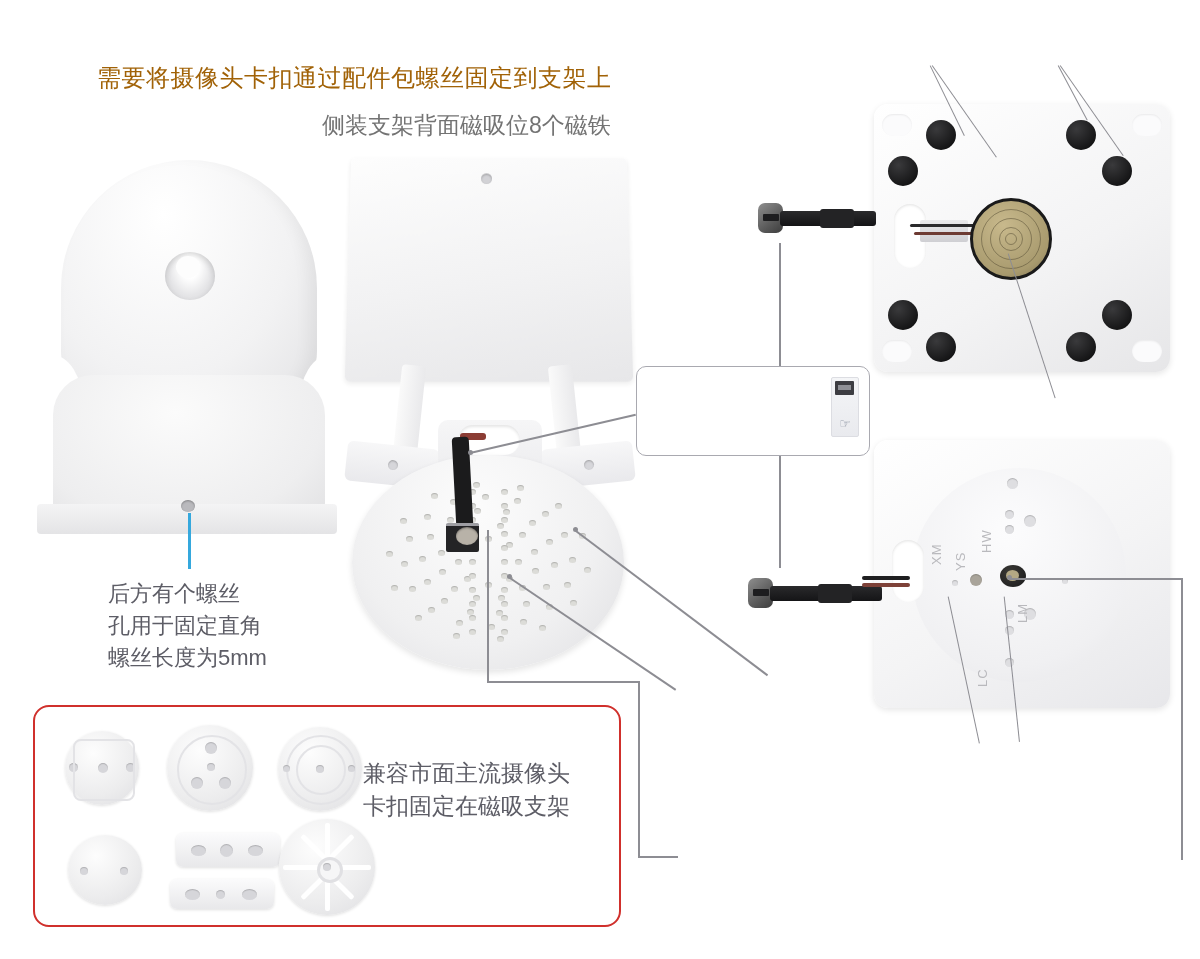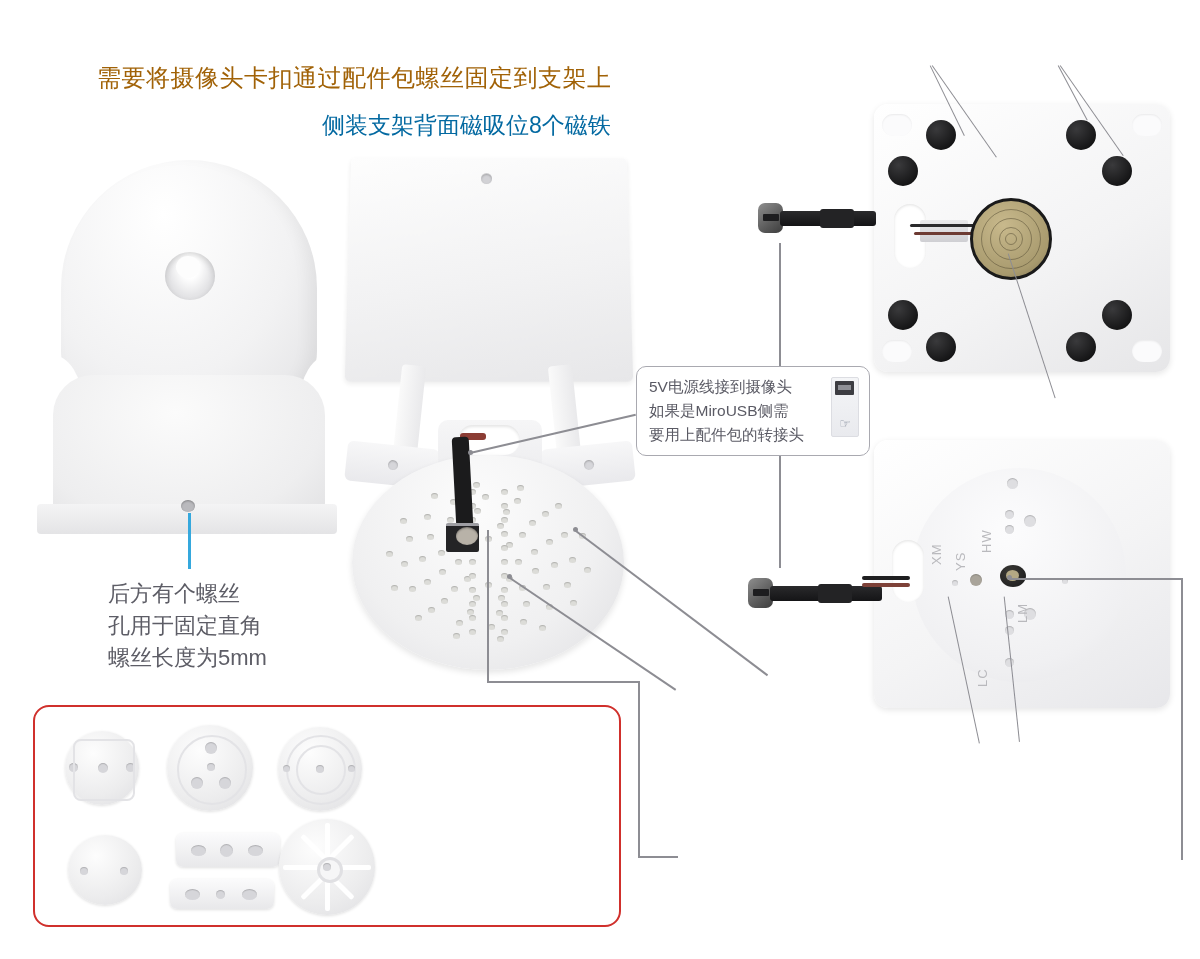--- a/index.html
+++ b/index.html
@@ -40,21 +40,21 @@
     color: #a16207;
     letter-spacing: 0.5px;
     white-space: nowrap;
     margin-left: 25px;
   }
   .cap-side {
     position: absolute;
     left: 322px;
     top: 110px;
     font-size: 23px;
-    color: #0369a1;
+    color: #737373;
     white-space: nowrap;
   }
   .cap-top {
     position: absolute;
     left: 866px;
     top: 33px;
     font-size: 23px;
     color: #6b6b75;
     white-space: nowrap;
   }
@@ -623,23 +623,20 @@
         <div class="bhole" style="left: 117px; top: 174px;"></div>
         <div class="bhole" style="left: 149px; top: 174px;"></div>
       </div>
     <div id="mb-redwire"></div>
     <div id="mb-cable"></div>
     <div id="mb-plug"></div>
     <div id="mb-centre"></div>
   </div>
 
   <div class="callout" id="callout-usb">
-    <div class="txt">5V电源线接到摄像头
-如果是MiroUSB侧需
-要用上配件包的转接头</div>
     <div class="usb-thumb">
       <div class="plug"></div>
       <div class="trident">☞</div>
     </div>
   </div>
 
   <div class="ln" style="left:470px; top:452px; width:170px; height:1.6px; transform:rotate(-13deg); transform-origin:left center;"></div>
   <div class="dot" style="left:468px; top:450px;"></div>
 
   <div class="ln" style="left:779px; top:243px; width:1.6px; height:123px;"></div>
@@ -781,14 +778,16 @@
       <div class="spoke" style="left:54px; top:46px; width:38px; height:5px;"></div>
       <div class="spoke" style="left:46px; top:6px; width:5px; height:36px; transform:rotate(45deg); transform-origin:center bottom;"></div>
       <div class="spoke" style="left:46px; top:6px; width:5px; height:36px; transform:rotate(-45deg); transform-origin:center bottom;"></div>
       <div class="spoke" style="left:46px; top:54px; width:5px; height:36px; transform:rotate(45deg); transform-origin:center top;"></div>
       <div class="spoke" style="left:46px; top:54px; width:5px; height:36px; transform:rotate(-45deg); transform-origin:center top;"></div>
       <div class="ring-in" style="left:38px; top:38px; width:20px; height:20px; border-width:3px; border-color:#e0e0e3; background:#f6f6f7;"></div>
       <div class="hole" style="left:44px; top:44px; width:8px; height:8px;"></div>
     </div>
   </div>
 
+  <div class="acc-note">兼容市面主流摄像头
+卡扣固定在磁吸支架</div>
 
 </div>
 
 </body></html>

